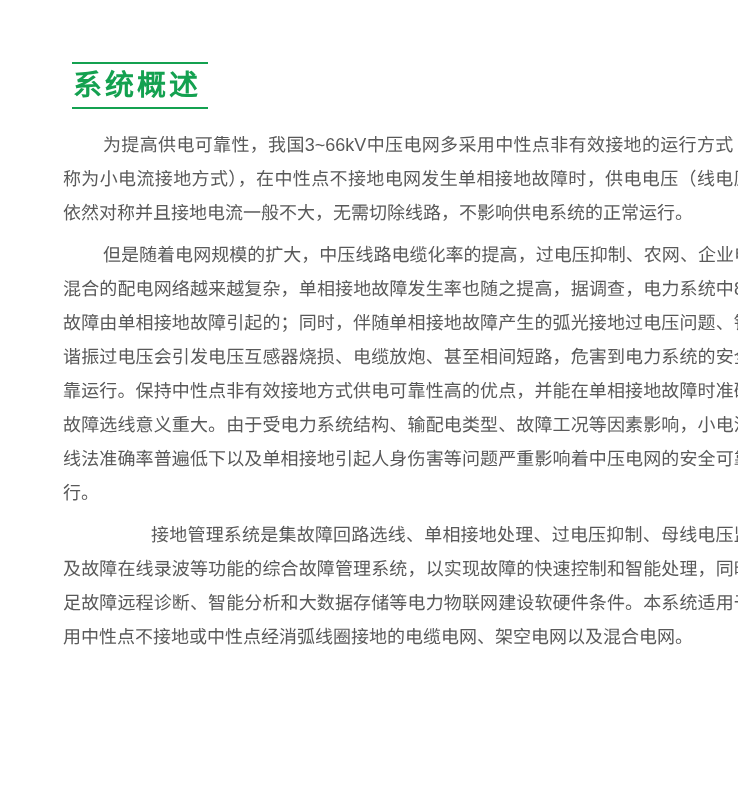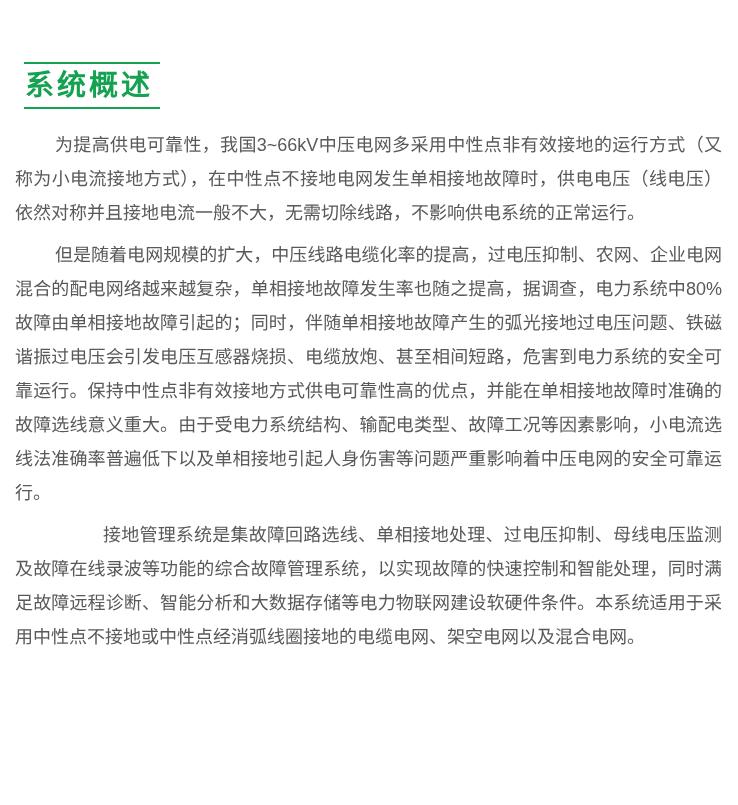--- a/index.html
+++ b/index.html
@@ -17,20 +17,21 @@
     height: 805px;
     background: var(--page-bg);
     font-family: "Liberation Sans", "DejaVu Sans", sans-serif;
     overflow: hidden;
   }
   .page {
     position: relative;
     width: 670px;
     height: 805px;
     background: var(--page-bg);
+    margin-left: 48px;
   }
   .title-block {
     display: inline-block;
     margin: 62px 0 0 24px;
     border-top: 2px solid var(--accent);
     border-bottom: 2px solid var(--accent);
     padding: 5px 7px 5px 1px;
   }
   .title-block h1 {
     margin: 0;

